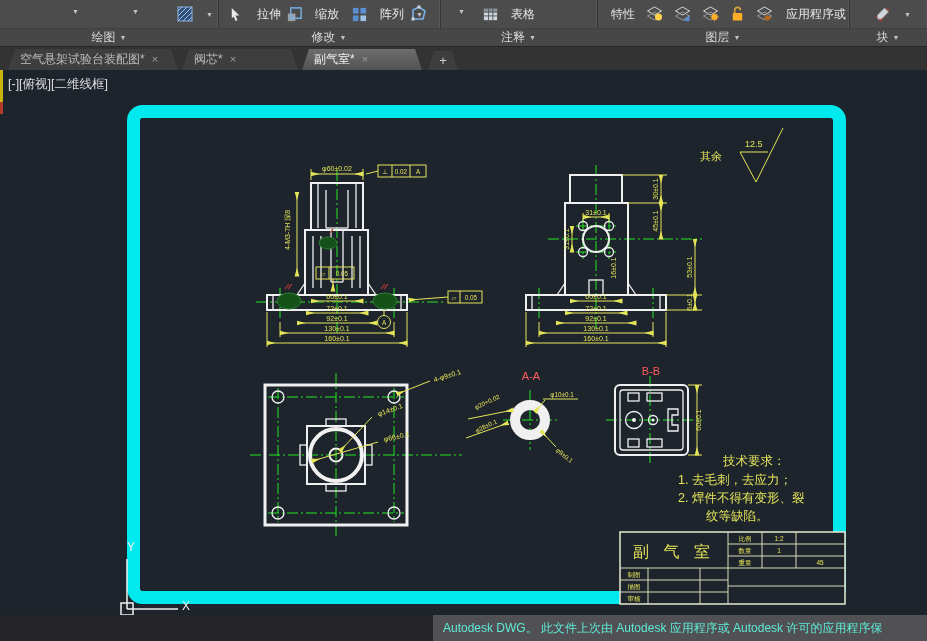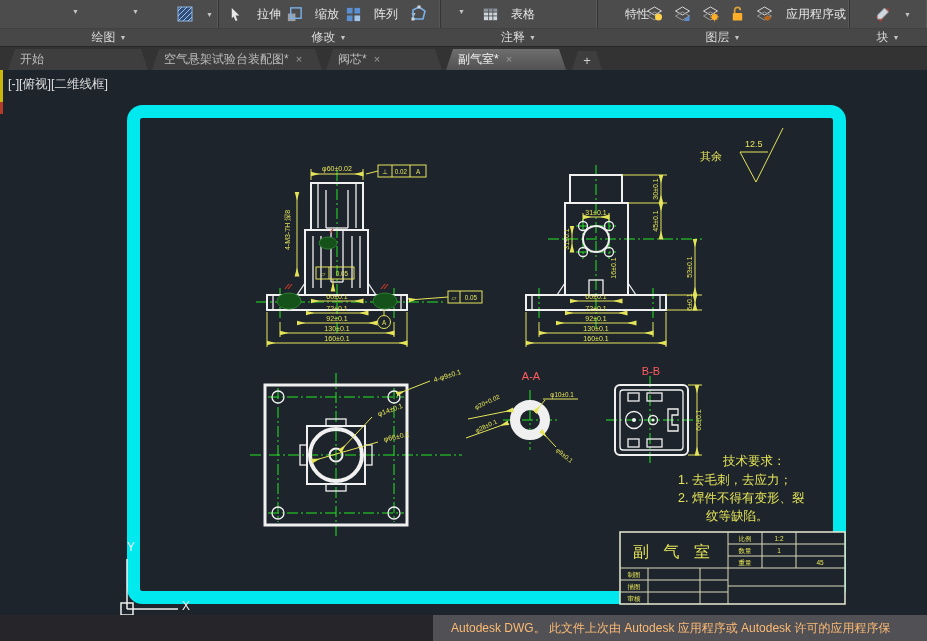--- a/index.html
+++ b/index.html
@@ -48,21 +48,21 @@
   .rt{fill:#ff5c5c;font-size:11px;text-anchor:middle;}
   .tbl{stroke:#d9d9b8;stroke-width:1;fill:none;}
   .tbt{fill:#e4e458;font-size:6.5px;text-anchor:middle;}
   .ucs{stroke:#f0f0f0;stroke-width:1.5;fill:none;}
   .ut{fill:#f0f0f0;font-size:12px;text-anchor:middle;}
   .vp{fill:#dfdfdf;font-size:12.5px;}
 
   
   .statusbar{position:relative;height:26px;background:#26262a;}
   .status-msg{position:absolute;left:433px;right:0;top:0;bottom:0;background:#515155;
-    color:#fdba74;font-size:12px;line-height:26px;padding-left:18px;white-space:nowrap;overflow:hidden;}
+    color:#5eead4;font-size:12px;line-height:26px;padding-left:10px;white-space:nowrap;overflow:hidden;}
 </style>
 </head>
 <body>
 
 <div class="ribbon">
 
   <div class="panel" style="left:0;width:218px;">
     <div class="pc">
       <span class="lonearr" style="left:72px;">▼</span>
       <span class="lonearr" style="left:132px;">▼</span>
@@ -85,21 +85,21 @@
           </svg>
         <span>拉伸</span>
       </div>
       <div class="rbtn" style="left:68px;">
         <svg class="icon" width="17" height="17" viewBox="0 0 18 18">
             <rect x="2" y="8" width="8" height="8" fill="#9aa0a6"></rect>
             <rect x="5" y="2" width="11" height="11" fill="none" stroke="#7ab0e8" stroke-width="1.5"></rect>
           </svg>
         <span>缩放</span>
       </div>
-      <div class="rbtn" style="left:127px;">
+      <div class="rbtn" style="left:133px;">
         <svg class="icon" width="17" height="17" viewBox="0 0 18 18">
             <rect x="2" y="2" width="6" height="6" fill="#5b8fd4"></rect>
             <rect x="10" y="2" width="6" height="6" fill="#5b8fd4"></rect>
             <rect x="2" y="10" width="6" height="6" fill="#5b8fd4"></rect>
             <rect x="10" y="10" width="6" height="6" fill="#9fc4e8"></rect>
           </svg>
         <span>阵列</span>
         <span class="arr">▼</span>
       </div>
       <div class="rbtn" style="left:192px;">
@@ -123,21 +123,21 @@
             <path d="M2 6.5 H16 M2 10.5 H16 M7 3 V15 M11.5 3 V15" stroke="#555" stroke-width="1"></path>
           </svg>
         <span>表格</span>
       </div>
     </div>
     <div class="panel-label"><span>注释</span><span class="arr">▼</span></div>
   </div>
 
   <div class="panel" style="left:597px;width:252px;">
     <div class="pc">
-      <div class="rbtn" style="left:28px;">
+      <div class="rbtn" style="left:14px;">
           <span>特性</span>
         </div>
       <div class="rbtn" style="left:48px;">
         <svg class="icon" width="19" height="18" viewBox="0 0 18 18">
             <path d="M9 2 L16 6 L9 10 L2 6 Z" fill="none" stroke="#d8d8d8" stroke-width="1"></path>
             <path d="M9 7 L16 11 L9 15 L2 11 Z" fill="none" stroke="#9a9a9a" stroke-width="1"></path>
             <circle cx="13" cy="12" r="3.5" fill="#ffd24a"></circle>
           </svg>
       </div>
       <div class="rbtn" style="left:76px;">
@@ -181,23 +181,20 @@
             <path d="M11 3 L15 7 L8 14 L4 14 L4 10 Z" fill="#cfd6dd" stroke="#8a949e" stroke-width="0.8"></path>
           </svg>
         <span class="arr">▼</span>
       </div>
     </div>
     <div class="panel-label"><span>块</span><span class="arr">▼</span></div>
   </div>
 </div>
 
 <div class="tabbar">
-  <div class="tab" style="width:116px;">
-    <span>开始</span>
-  </div>
   <div class="tab" style="width:146px;">
     <span>空气悬架试验台装配图*</span>
     <span class="x">×</span>
   </div>
   <div class="tab" style="width:92px;margin-top:39px;">
     <span>阀芯*</span>
     <span class="x">×</span>
   </div>
   <div class="tab active" style="width:96px;">
     <span>副气室*</span>

